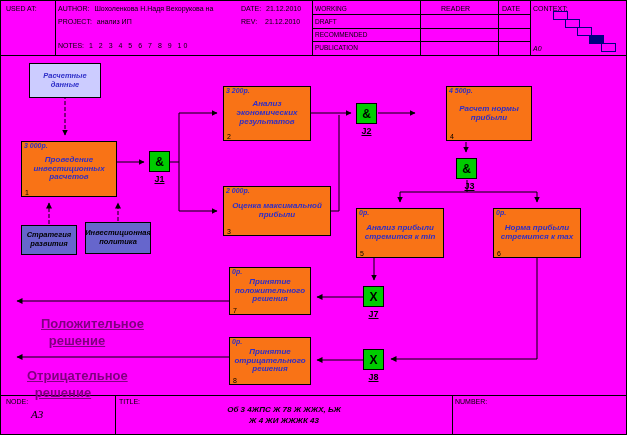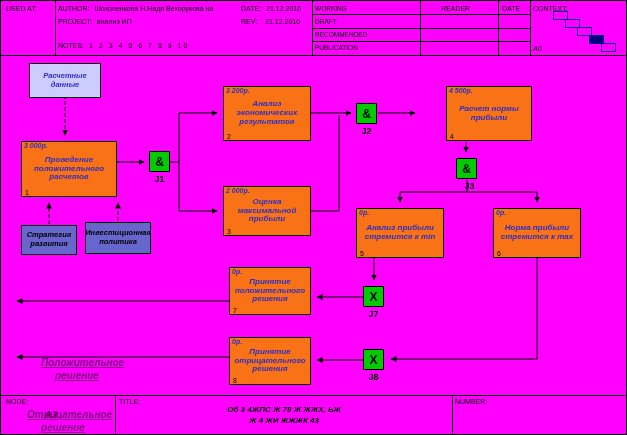--- a/index.html
+++ b/index.html
@@ -17,27 +17,27 @@
   .activity .cost{position:absolute;top:0;left:2px;font-size:7px;font-weight:bold;font-style:italic;color:#2E2EC8;}
   .activity .num{position:absolute;bottom:0;left:3px;font-size:7px;color:#000;}
   .referent{position:absolute;border:1px solid #000;box-sizing:border-box;z-index:2;display:flex;
           align-items:center;justify-content:center;text-align:center;font-size:7.5px;font-weight:bold;
           font-style:italic;padding:1px;line-height:1.15;}
   .referent.light{background:#CCCCFF;color:#2E2EC8;}
   .referent.dark{background:#6666CC;color:#000;}
   .junction{position:absolute;width:21px;height:21px;background:#00CC00;border:1px solid #000;
           box-sizing:border-box;z-index:2;display:flex;align-items:center;justify-content:center;
           font-size:12px;font-weight:bold;color:#000;}
-  .jname{position:absolute;z-index:2;font-size:9px;font-weight:bold;color:#000;text-align:center;width:21px;}
-  .edgelabel{position:absolute;z-index:2;width:72px;text-align:center;font-size:10px;font-weight:bold;
-          font-style:italic;color:#800080;text-decoration:underline;line-height:1.3;margin-top:40px;}
+  .jname{position:absolute;z-index:2;font-size:9px;font-weight:bold;color:#000;text-align:center;width:21px;text-decoration:underline;}
+  .edgelabel{position:absolute;z-index:2;width:72px;text-align:center;font-size:13px;font-weight:bold;
+          color:#800080;text-decoration:underline;line-height:1.3;}
   .wires{position:absolute;left:0;top:0;z-index:1;}
   .ctxbox{position:absolute;border:1px solid #000080;background:transparent;width:13px;height:7px;}
   .ctxbox.filled{background:#000080;}
-  .nodeval{position:absolute;font-family:"Liberation Serif",serif;font-style:italic;font-size:11px;color:#000;margin-left:14px;}
+  .nodeval{position:absolute;font-family:"Liberation Serif",serif;font-style:italic;font-size:11px;color:#000;}
   .titleline{position:absolute;left:115px;width:336px;text-align:center;font-size:8px;font-weight:bold;
           font-style:italic;color:#000;}
 </style>
 </head>
 <body>
 
 <div class="screen">
 
   <svg class="wires" width="627" height="435" viewBox="0 0 627 435">
     <defs>
@@ -115,31 +115,31 @@
     <div class="ctxbox" style="left:576px;top:26px;"></div>
     <div class="ctxbox filled" style="left:588px;top:34px;"></div>
     <div class="ctxbox" style="left:600px;top:42px;"></div>
   </div>
   <div class="klabel" style="left:532px;top:44px;font-style:italic;">A0</div>
 
   <div class="referent light" style="left:28px;top:62px;width:72px;height:35px;">Расчетные данные</div>
 
   <div class="activity" style="left:20px;top:140px;width:96px;height:56px;">
     <span class="cost">3 000р.</span>
-    <span class="name">Проведение положительного расчетов</span>
+    <span class="name">Проведение инвестиционных расчетов</span>
     <span class="num">1</span>
   </div>
 
   <div class="activity" style="left:222px;top:85px;width:88px;height:55px;">
     <span class="cost">3 200р.</span>
     <span class="name">Анализ экономических результатов</span>
     <span class="num">2</span>
   </div>
 
-  <div class="activity" style="left:222px;top:185px;width:88px;height:50px;">
+  <div class="activity" style="left:222px;top:185px;width:108px;height:50px;">
     <span class="cost">2 000р.</span>
     <span class="name">Оценка максимальной прибыли</span>
     <span class="num">3</span>
   </div>
 
   <div class="activity" style="left:445px;top:85px;width:86px;height:55px;">
     <span class="cost">4 500р.</span>
     <span class="name">Расчет нормы прибыли</span>
     <span class="num">4</span>
   </div>

